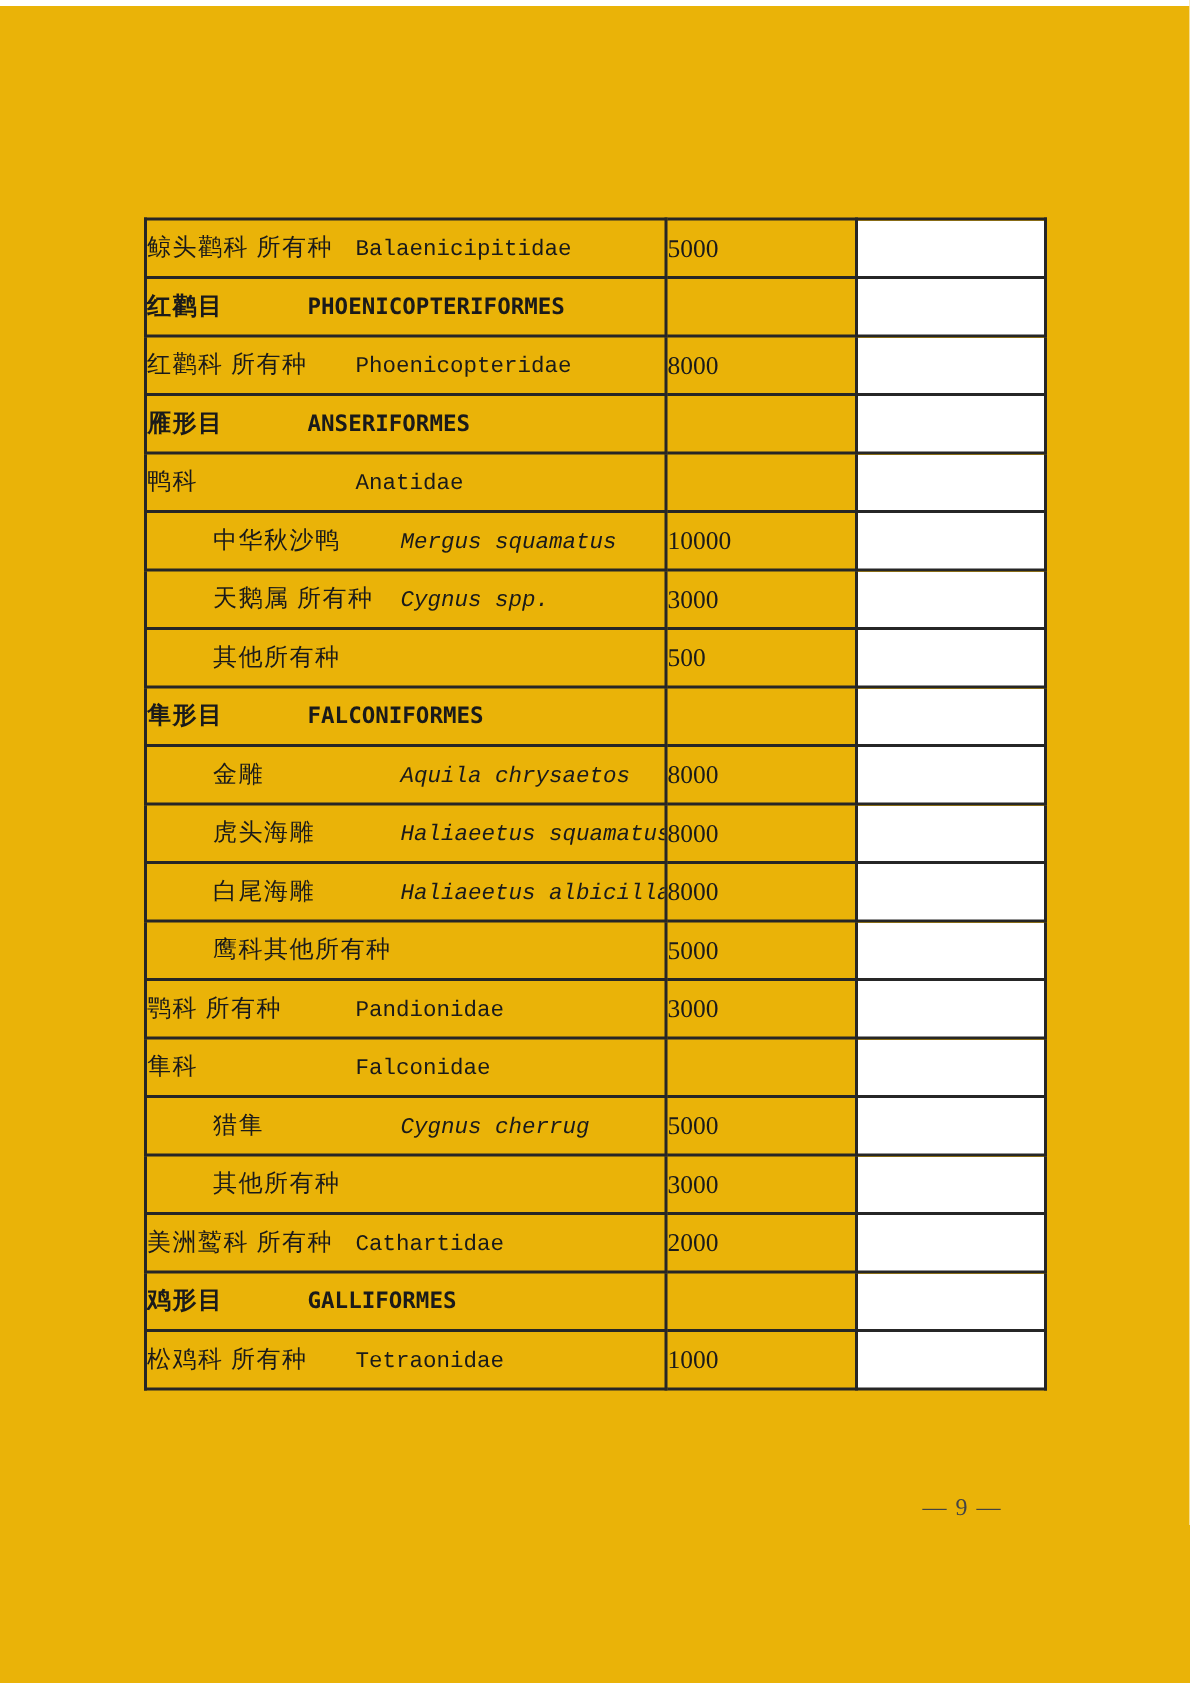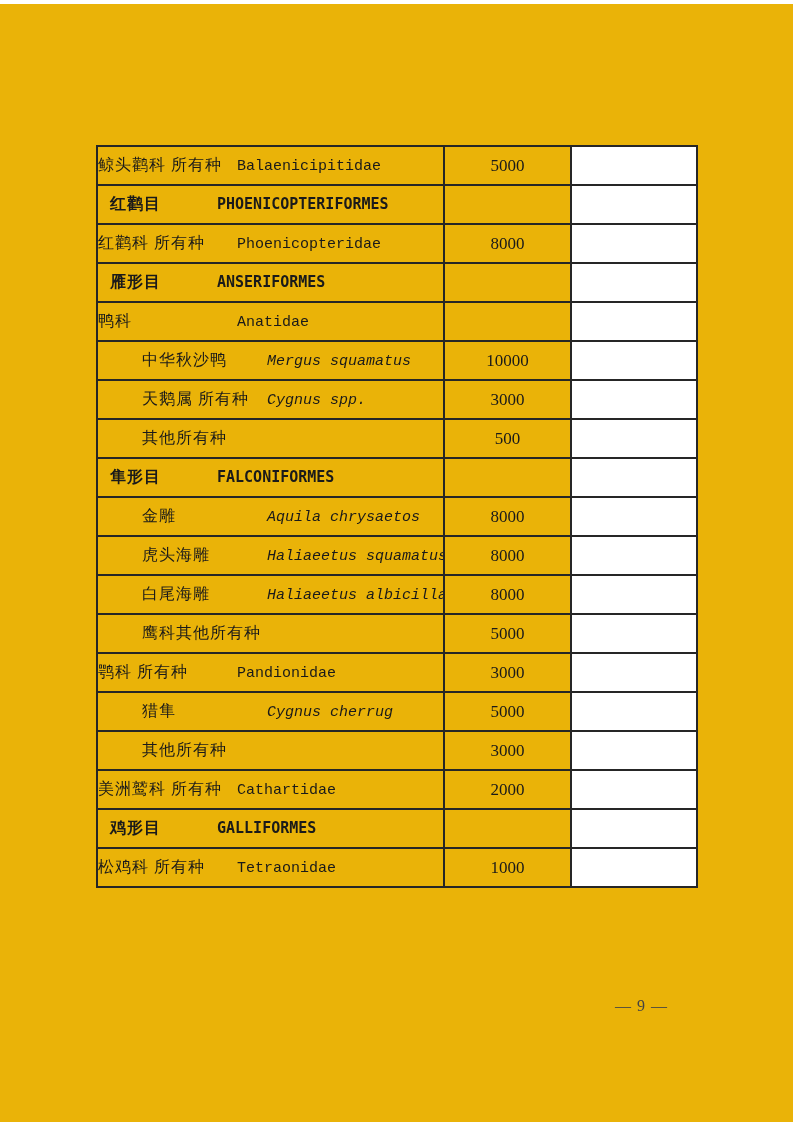--- a/index.html
+++ b/index.html
@@ -47,40 +47,40 @@
     min-width: 139px;
     white-space: nowrap;
     letter-spacing: 1px;
   }
   .latin {
     font-family: "Liberation Mono", monospace;
     font-size: 15px;
     white-space: nowrap;
   }
   
-  tr.row-order .name-cell { padding-left: 12px; }
+  tr.row-order .name-cell { padding-left: 0; }
   tr.row-order .cn {
     min-width: 107px;
     font-weight: bold;
     font-family: "Liberation Sans", sans-serif;
     font-size: 16px;
   }
   tr.row-order .latin {
     font-weight: bold;
     font-family: "DejaVu Sans Mono", monospace;
     font-size: 15px;
   }
   
   
   tr.row-species .name-cell { padding-left: 20px; }
   tr.row-species .cn { min-width: 125px; margin-left: 24px; }
   tr.row-species .latin { font-style: italic; }
 
   .value-cell {
-    text-align: center;
+    text-align: left;
     font-size: 17px;
     font-family: "Liberation Serif", serif;
   }
   .remark-cell { background: #ffffff; }
 
   .page-number {
     position: absolute;
     left: 615px;
     top: 993px;
     font-size: 16px;
@@ -207,20 +207,27 @@
   </tr>
 
   <tr class="row-family">
     <td class="name-cell">
       <span class="cn">鹗科 所有种</span><span class="latin">Pandionidae</span>
     </td>
     <td class="value-cell">3000</td>
     <td class="remark-cell"></td>
   </tr>
 
+  <tr class="row-family">
+    <td class="name-cell">
+      <span class="cn">隼科</span><span class="latin">Falconidae</span>
+    </td>
+    <td class="value-cell"></td>
+    <td class="remark-cell"></td>
+  </tr>
 
   <tr class="row-species">
     <td class="name-cell">
       <span class="cn">猎隼</span><span class="latin">Cygnus cherrug</span>
     </td>
     <td class="value-cell">5000</td>
     <td class="remark-cell"></td>
   </tr>
 
   <tr class="row-species">

